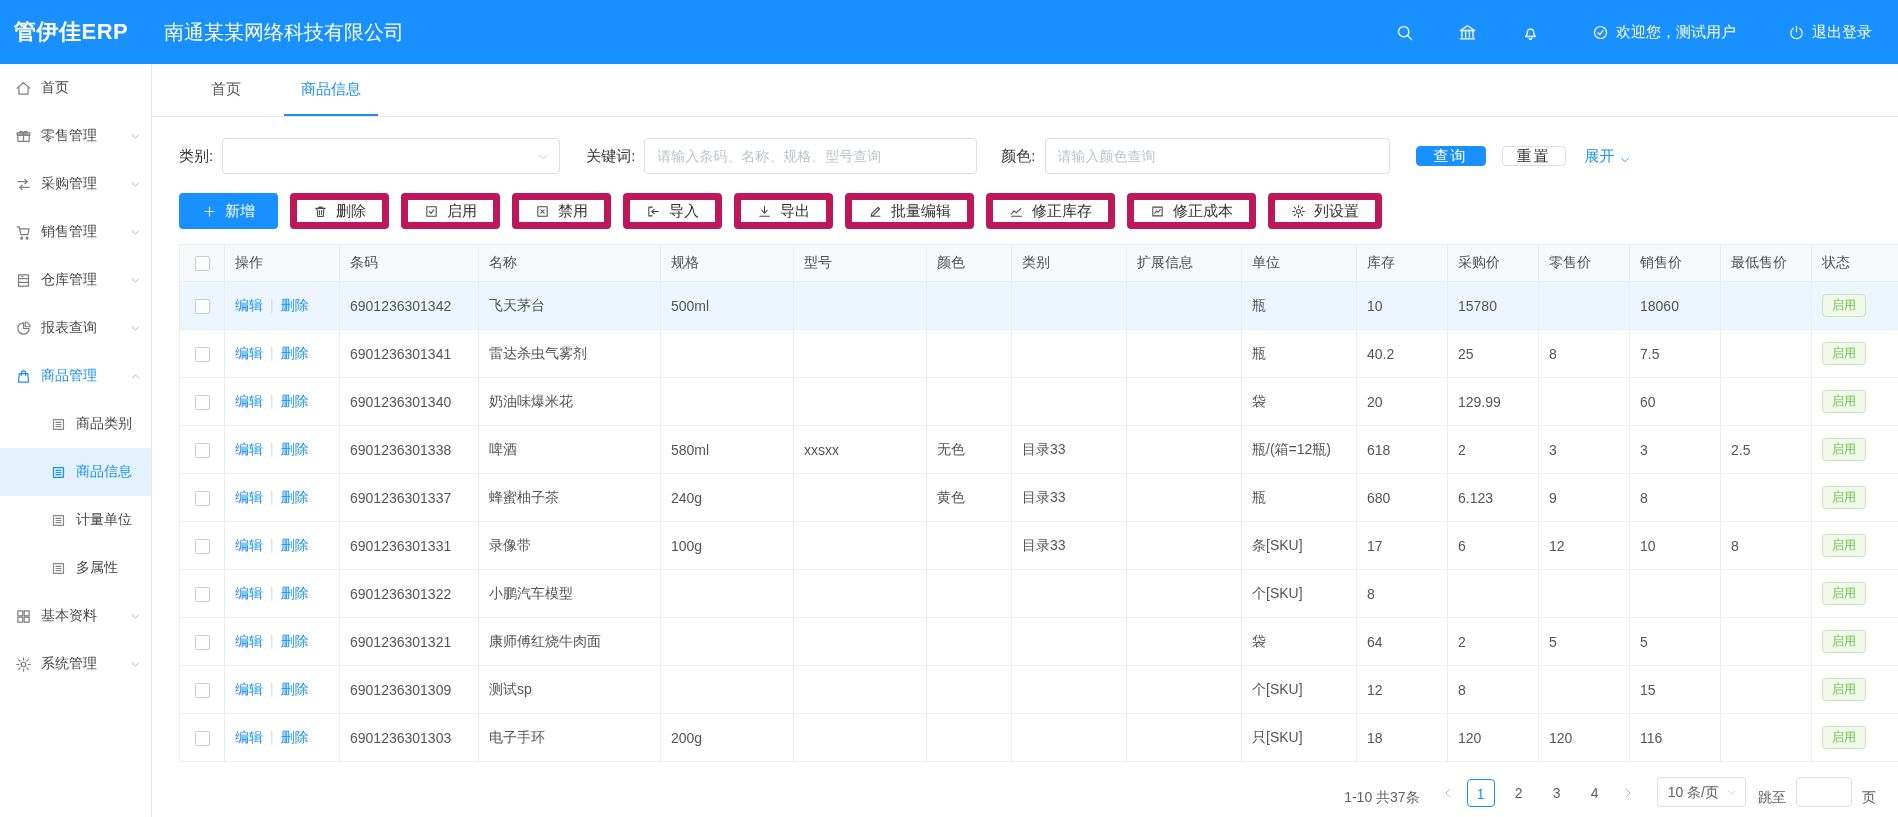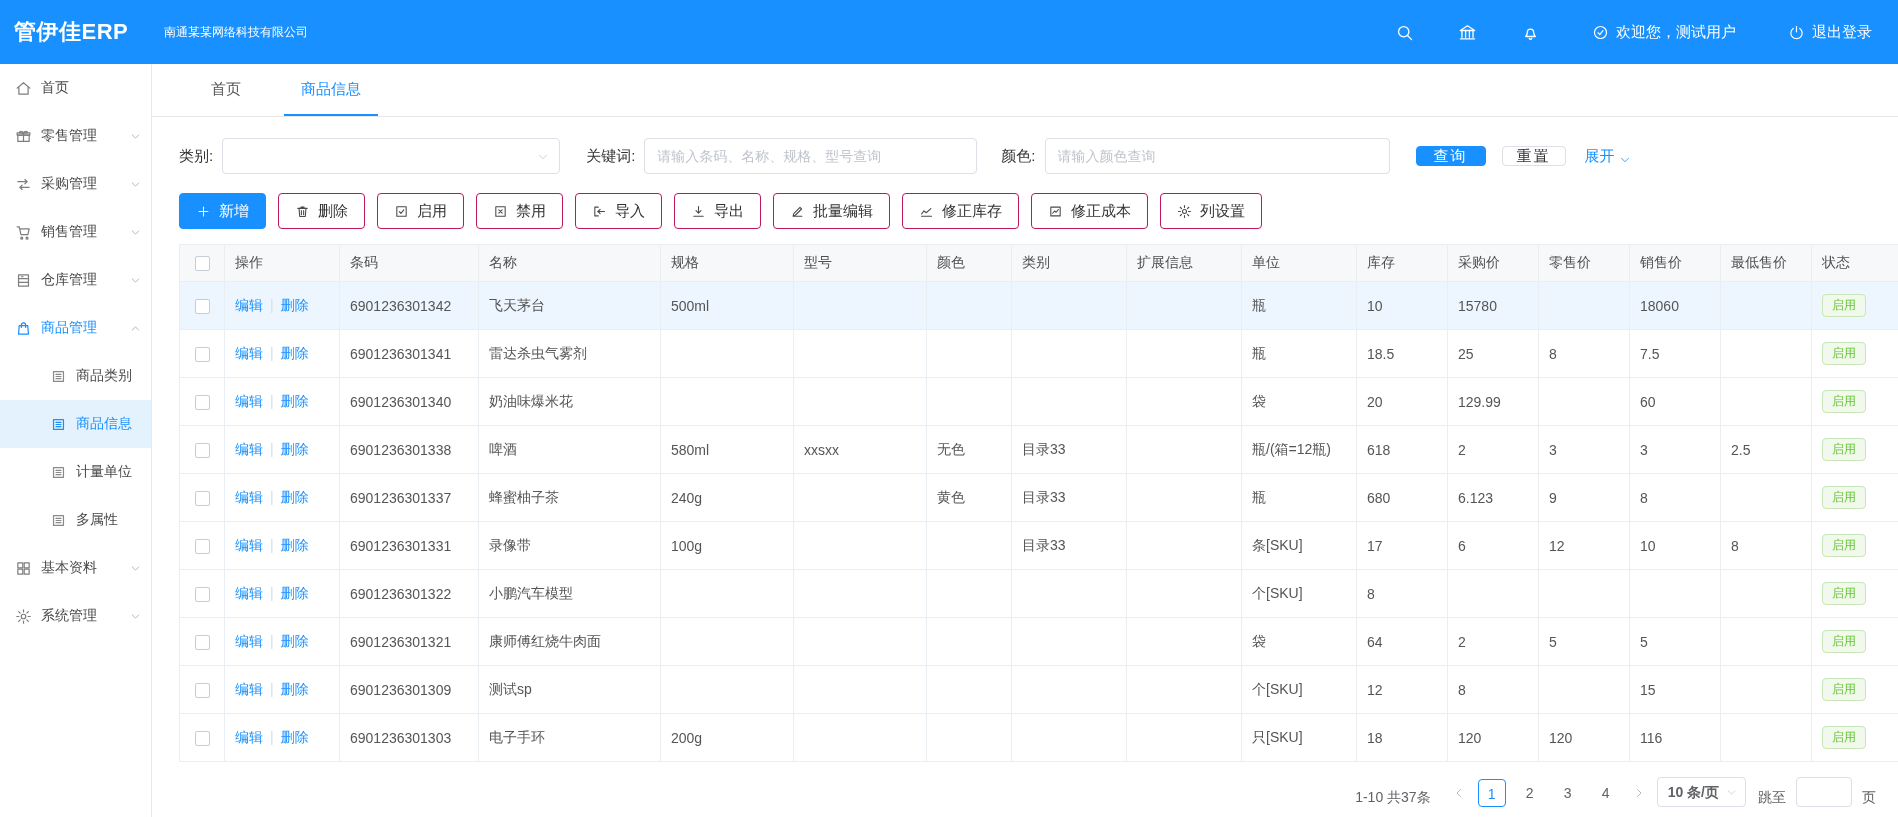--- a/index.html
+++ b/index.html
@@ -3,21 +3,21 @@
 <meta charset="utf-8">
 <style>
   * { margin:0; padding:0; box-sizing:border-box; }
   html,body { width:1898px; height:817px; overflow:hidden; }
   body { font-family:"Liberation Sans","DejaVu Sans",sans-serif; font-size:14px; color:#333; background:#fff; }
   svg { display:block; }
 
   
   .header { height:64px; background:#1890ff; display:flex; align-items:center; color:#fff; }
   .logo { width:152px; flex:0 0 152px; font-size:22px; font-weight:bold; padding-left:14px; letter-spacing:.5px; white-space:nowrap; }
-  .company { font-size:12px; margin-left:12px; }
+  .company { font-size:20px; margin-left:12px; }
   .header-right { margin-left:auto; display:flex; align-items:center; padding-right:26px; }
   .hicon { margin-left:44px; cursor:pointer; display:flex; align-items:center; }
   .hicon svg { width:19px; height:19px; }
   .huser { margin-left:52px; display:flex; align-items:center; gap:7px; cursor:pointer; font-size:15px; }
   .huser svg { width:17px; height:17px; }
 
   .main { display:flex; height:769px; }
 
   
   .sidebar { width:152px; flex:0 0 152px; border-right:1px solid #e8e8e8; padding-top:0; background:#fff; overflow:hidden; }
@@ -48,21 +48,21 @@
   .cl { width:345px; margin-right:26px; }
   .gap1 { margin-right:26px; }
   .btn { height:20px; border-radius:4px; font-size:15px; cursor:pointer; font-family:inherit; }
   .btn-primary { background:#1890ff; border:1px solid #1890ff; color:#fff; padding:0 17px; letter-spacing:2px; }
   .btn-plain { background:#fff; border:1px solid #dcdfe6; color:#333; padding:0 14px; margin-left:16px; letter-spacing:2px; }
   .expand-link { color:#1890ff; margin-left:19px; display:flex; align-items:flex-end; gap:4px; cursor:pointer; font-size:15px; }
   .expand-link svg { width:12px; height:12px; }
 
   
   .toolbar { display:flex; align-items:center; gap:12px; padding:19px 27px 15px 27px; }
-  .tbtn { height:36px; padding:0 16px; border:1px solid #be185d; border-radius:4px; background:#fff; display:inline-flex; align-items:center; gap:8px; color:#333; font-size:15px; cursor:pointer; font-family:inherit; white-space:nowrap;text-align:center; }
+  .tbtn { height:36px; padding:0 16px; border:7px solid #be185d; border-radius:4px; background:#fff; display:inline-flex; align-items:center; gap:8px; color:#333; font-size:15px; cursor:pointer; font-family:inherit; white-space:nowrap;text-align:center; }
   .tbtn svg { width:15px; height:15px; color:#4a4a4a; }
   .tbtn.primary { background:#1890ff; border-color:#1890ff; color:#fff; }
   .tbtn.primary svg { color:#fff; }
 
   
   .table-wrap { padding:0 26px 0 27px; }
   table { width:100%; border-collapse:collapse; table-layout:fixed; }
   th, td { border:1px solid #e9eef3; height:48px; padding:0 10px; text-align:left; font-weight:normal; font-size:14px; color:#555; white-space:nowrap; overflow:hidden; }
   th { background:#f7f8fa; height:37px; color:#4f4f4f; }
   tr.highlight td { background:#edf6fe; }
@@ -72,21 +72,21 @@
   .cbx { display:inline-block; width:15px; height:15px; border:1px solid #c8ccd4; border-radius:2px; background:#fff; vertical-align:middle; cursor:pointer; }
   .badge { display:inline-block; padding:3px 9px; font-size:12px; color:#67c23a; background:#f0f9eb; border:1px solid #c8e6b8; border-radius:4px; line-height:1.3; }
 
   
   .pagination { display:flex; align-items:flex-end; justify-content:flex-end; padding:15px 22px 0 0; color:#606266; font-size:14px; }
   .pg-total { margin-right:14px; }
   .pg-arrow { width:28px; height:28px; display:flex; align-items:center; justify-content:center; color:#a8abb2; cursor:pointer; }
   .pg-arrow svg { width:12px; height:12px; }
   .pg-num { min-width:28px; height:28px; line-height:28px; text-align:center; margin:0 5px; cursor:pointer; border-radius:4px; color:#606266; }
   .pg-num.current { border:1px solid #1890ff; color:#1890ff; background:#fff; }
-  .pg-size { position:relative; height:30px; line-height:28px; border:1px solid #dcdfe6; border-radius:4px; padding:0 26px 0 10px; margin:0 12px 0 4px; color:#606266; cursor:pointer;font-weight:bold; }
+  .pg-size { position:relative; height:30px; line-height:28px; border:1px solid #dcdfe6; border-radius:4px; padding:0 26px 0 10px; margin:0 12px 0 15px; color:#606266; cursor:pointer; }
   .pg-size .caret { position:absolute; right:8px; top:9px; width:11px; height:11px; color:#c0c4cc; }
   .pg-jump { margin-right:10px; }
   .pg-input { width:56px; height:30px; border:1px solid #dcdfe6; border-radius:4px; margin-right:10px; outline:none; padding:0 6px; font-family:inherit; font-size:14px; }
 </style>
 </head>
 <body>
 
 <div class="header">
   <div class="logo">管伊佳ERP</div>
   <div class="company">南通某某网络科技有限公司</div>
@@ -198,20 +198,34 @@
             <path d="M9 6.7h2.5"></path>
           </svg>
         </span>
         <span>仓库管理</span>
         <span class="arrow">
           <svg viewBox="0 0 24 24" fill="none" stroke="currentColor" stroke-width="1.7" stroke-linecap="round" stroke-linejoin="round" width="100%" height="100%">
             <path d="M5 8.5l7 7 7-7"></path>
           </svg>
         </span>
       </div>
+      <div class="side-item">
+        <span class="mi">
+          <svg viewBox="0 0 24 24" fill="none" stroke="currentColor" stroke-width="1.7" stroke-linecap="round" stroke-linejoin="round" width="100%" height="100%">
+            <path d="M12 4a8 8 0 1 0 8 8h-8z"></path>
+            <path d="M14.5 2.8a8 8 0 0 1 6.7 6.7h-6.7z"></path>
+          </svg>
+        </span>
+        <span>报表查询</span>
+        <span class="arrow">
+          <svg viewBox="0 0 24 24" fill="none" stroke="currentColor" stroke-width="1.7" stroke-linecap="round" stroke-linejoin="round" width="100%" height="100%">
+            <path d="M5 8.5l7 7 7-7"></path>
+          </svg>
+        </span>
+      </div>
       <div class="side-item active">
         <span class="mi">
           <svg viewBox="0 0 24 24" fill="none" stroke="currentColor" stroke-width="1.7" stroke-linecap="round" stroke-linejoin="round" width="100%" height="100%">
             <path d="M6 8h12l1 12H5z"></path>
             <path d="M9 10.5V7a3 3 0 0 1 6 0v3.5"></path>
           </svg>
         </span>
         <span>商品管理</span>
         <span class="arrow">
           <svg viewBox="0 0 24 24" fill="none" stroke="currentColor" stroke-width="1.7" stroke-linecap="round" stroke-linejoin="round" width="100%" height="100%">
@@ -476,21 +490,21 @@
               <td class="cell-center"><span class="cbx"></span></td>
               <td><a class="link">编辑</a><span class="sep">|</span><a class="link">删除</a></td>
               <td>6901236301341</td>
               <td>雷达杀虫气雾剂</td>
               <td></td>
               <td></td>
               <td></td>
               <td></td>
               <td></td>
               <td>瓶</td>
-              <td>18.5</td>
+              <td>40.2</td>
               <td>25</td>
               <td>8</td>
               <td>7.5</td>
               <td></td>
               <td><span class="badge">启用</span></td>
             </tr>
             <tr>
               <td class="cell-center"><span class="cbx"></span></td>
               <td><a class="link">编辑</a><span class="sep">|</span><a class="link">删除</a></td>
               <td>6901236301340</td>

